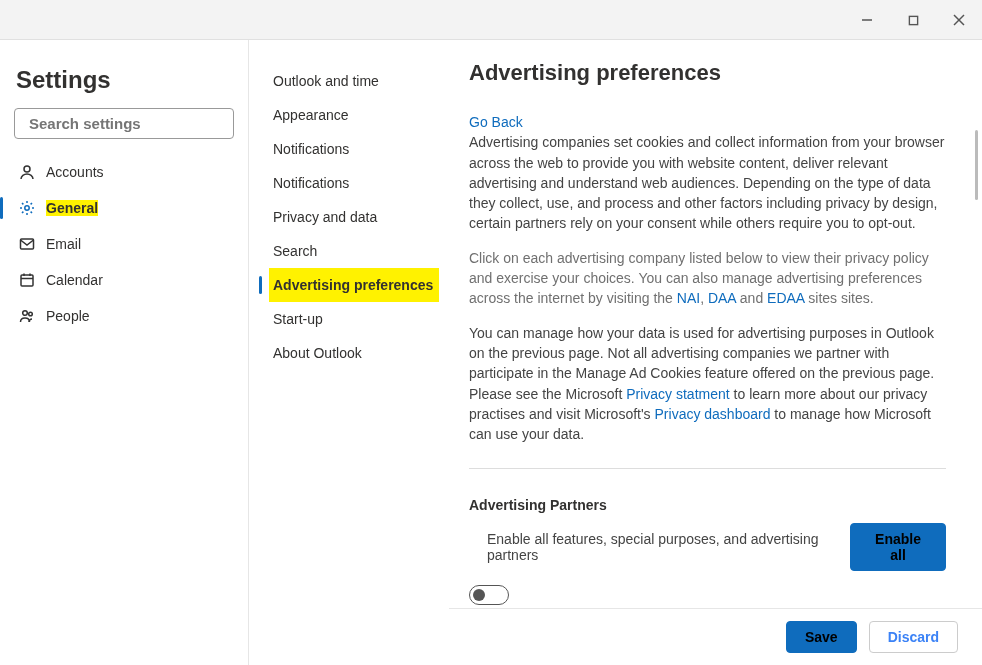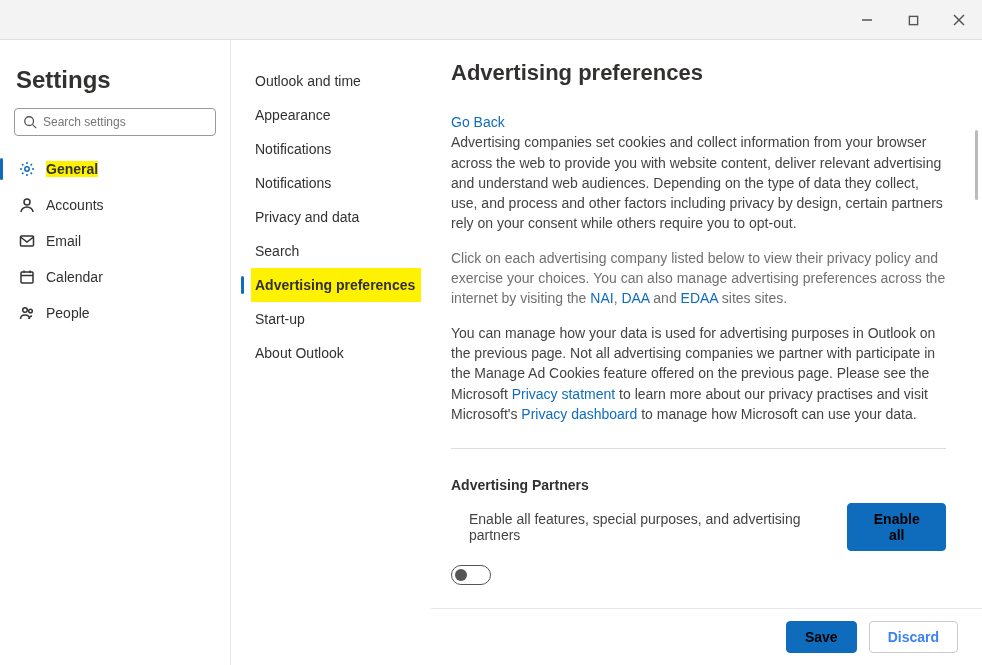--- a/index.html
+++ b/index.html
@@ -31,21 +31,21 @@
     justify-content: center;
     color: #555;
     cursor: pointer;
   }
   .main {
     flex: 1;
     display: flex;
     overflow: hidden;
   }
   .col1 {
-    width: 231px;
+    width: 249px;
     border-right: 1px solid #e6e6e6;
     padding: 18px 10px 10px 10px;
   }
   .settings-title {
     font-size: 24px;
     font-weight: 600;
     margin: 8px 0 14px 6px;
   }
   .search-box {
     display: flex;
@@ -53,23 +53,24 @@
     border: 1px solid #999;
     border-radius: 4px;
     padding: 6px 8px;
     margin: 0 4px 16px 4px;
     color: #555;
   }
   .search-box input {
     border: none;
     outline: none;
     flex: 1;
-    font-size: 12px;
+    font-size: 15px;
     margin-left: 6px;
     background: transparent;
+    font-weight: bold;
   }
   .nav-item {
     display: flex;
     align-items: center;
     padding: 8px 8px;
     border-radius: 4px;
     cursor: pointer;
     position: relative;
     margin-bottom: 2px;
   }
@@ -227,37 +228,37 @@
   <div class="col1">
     <div class="settings-title">Settings</div>
     <div class="search-box">
       <svg width="14" height="14" viewBox="0 0 16 16">
           <circle cx="7" cy="7" r="5"></circle>
           <line x1="11" y1="11" x2="15" y2="15"></line>
         </svg>
       <input type="text" placeholder="Search settings" style="">
     </div>
 
+    <div class="nav-item">
+      <span class="icon">
+        <svg width="16" height="16" viewBox="0 0 16 16">
+            <circle cx="8" cy="5" r="3"></circle>
+            <path d="M2 15c0-3 3-5 6-5s6 2 6 5"></path>
+          </svg>
+      </span>
+      <span class="label">Accounts</span>
+    </div>
     <div class="nav-item selected highlighted">
       <span class="icon">
         <svg width="16" height="16" viewBox="0 0 16 16">
             <circle cx="8" cy="8" r="2.2"></circle>
             <path d="M8 1v2M8 13v2M1 8h2M13 8h2M3 3l1.4 1.4M11.6 11.6L13 13M3 13l1.4-1.4M11.6 4.4L13 3"></path>
           </svg>
       </span>
       <span class="label">General</span>
-    </div>
-    <div class="nav-item">
-      <span class="icon">
-        <svg width="16" height="16" viewBox="0 0 16 16">
-            <circle cx="8" cy="5" r="3"></circle>
-            <path d="M2 15c0-3 3-5 6-5s6 2 6 5"></path>
-          </svg>
-      </span>
-      <span class="label">Accounts</span>
     </div>
     <div class="nav-item">
       <span class="icon">
         <svg width="16" height="16" viewBox="0 0 16 16">
             <rect x="1.5" y="3" width="13" height="10" rx="1"></rect>
             <path d="M1.5 4l6.5 5 6.5-5"></path>
           </svg>
       </span>
       <span class="label">Email</span>
     </div>

